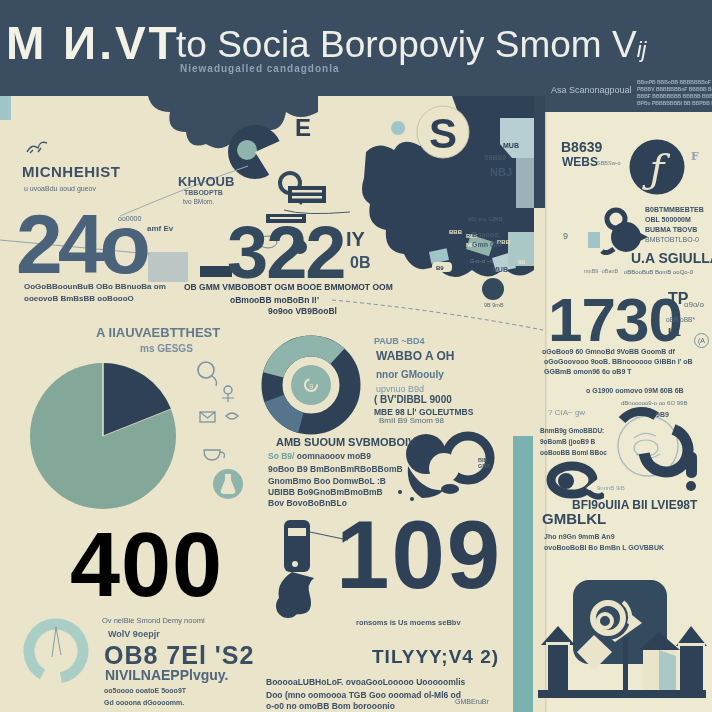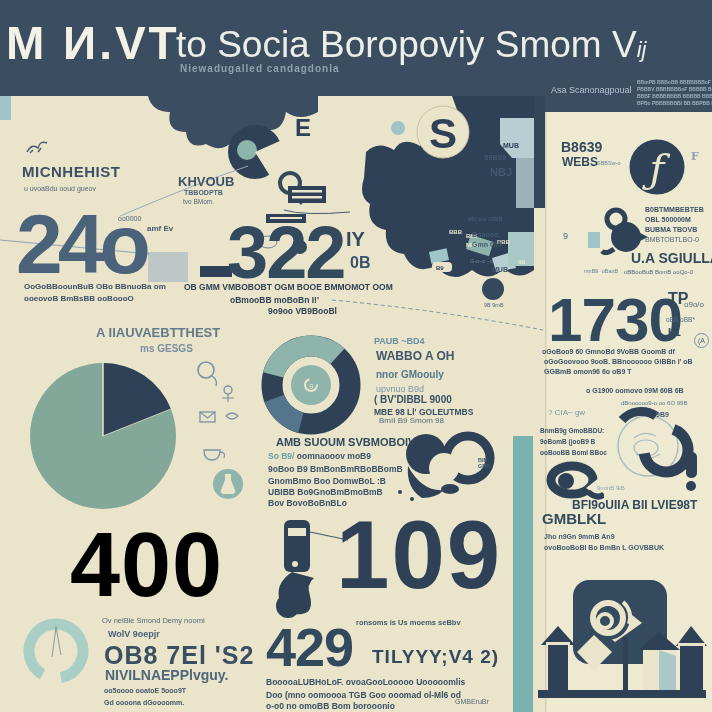--- a/index.html
+++ b/index.html
@@ -187,21 +187,20 @@
 
   <svg class="ic" style="left:262px;top:514px;" width="88" height="104" viewBox="0 0 88 104">
     <rect x="22" y="6" width="26" height="52" rx="6" fill="#2e4156"></rect>
     <rect x="26" y="14" width="18" height="8" fill="#e9e4ca"></rect>
     <circle cx="33" cy="50" r="3" fill="#e9e4ca"></circle>
     <path d="M30,58 Q12,70 18,88 Q22,102 40,100 Q52,98 48,82 Q44,70 52,64 Z" fill="#2e4156"></path>
     <circle cx="26" cy="92" r="12" fill="#2e4156"></circle>
     <path d="M48,18 L86,26" stroke="#44596d" stroke-width="1.2" fill="none"></path>
   </svg>
   <div class="t b" style="left:336px;top:500px;font-size:96px;letter-spacing:2px;color:#2e4156;">109</div>
-  <div class="t b" style="left:266px;top:616px;font-size:54px;letter-spacing:-1px;color:#33495e;">429</div>
   <div class="t b" style="left:356px;top:618px;font-size:7.5px;color:#42586e;">ronsoms is Us moems seBbv</div>
   <div class="t b" style="left:372px;top:646px;font-size:19px;letter-spacing:1px;color:#33495e;">TILYYY;V4 2)</div>
   <div class="t b" style="left:266px;top:677px;font-size:8.5px;color:#3a5066;">BooooaLUBHoLoF. ovoaGooLooooo Uooooomlis</div>
   <div class="t b" style="left:266px;top:690px;font-size:8.5px;color:#3a5066;">Doo (mno oomoooa TGB Goo ooomad ol-Ml6 od</div>
   <div class="t b" style="left:266px;top:701px;font-size:8.5px;color:#3a5066;">o-o0 no omoBB Bom borooonio</div>
   <div class="t" style="left:455px;top:698px;font-size:7px;color:#55687c;">GMBEruBr</div>
 
   <div style="position:absolute;left:513px;top:436px;width:20px;height:276px;background:#79b2ae;z-index:2;"></div>
 
   <div class="t b" style="left:561px;top:139px;font-size:14px;color:#33495e;">B8639</div>

